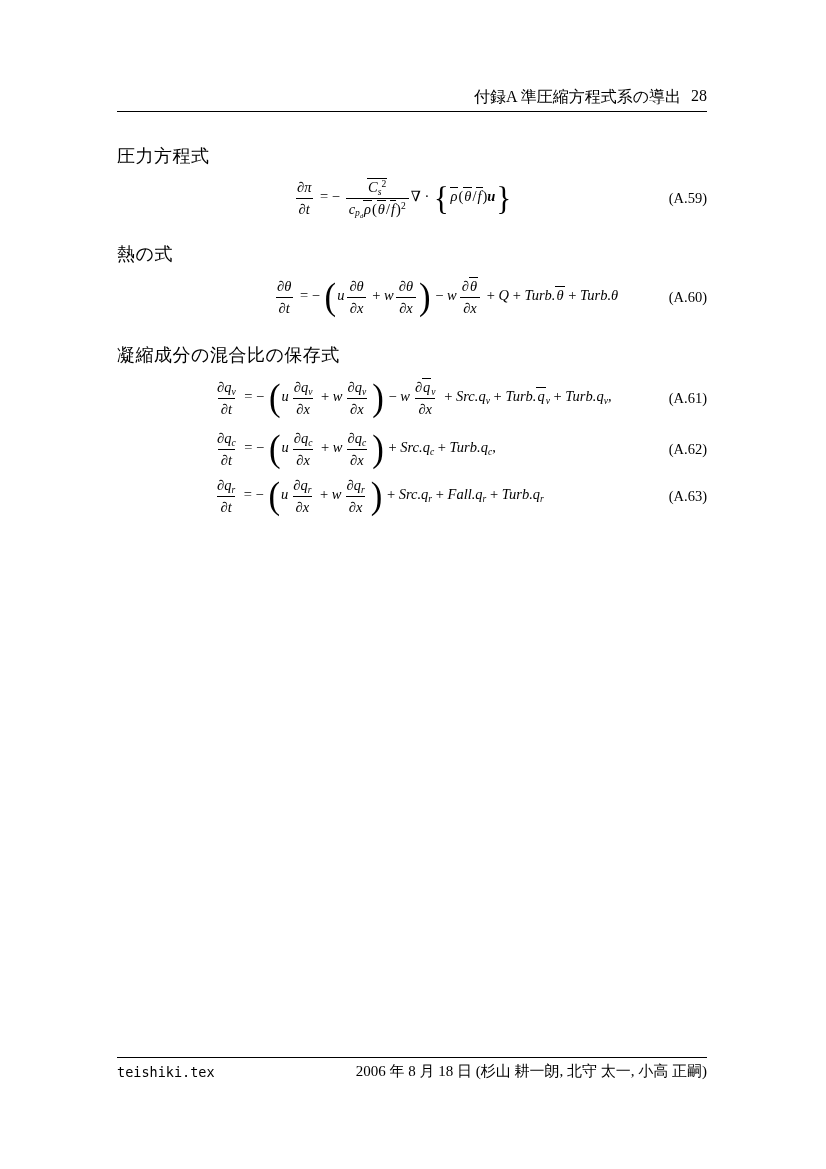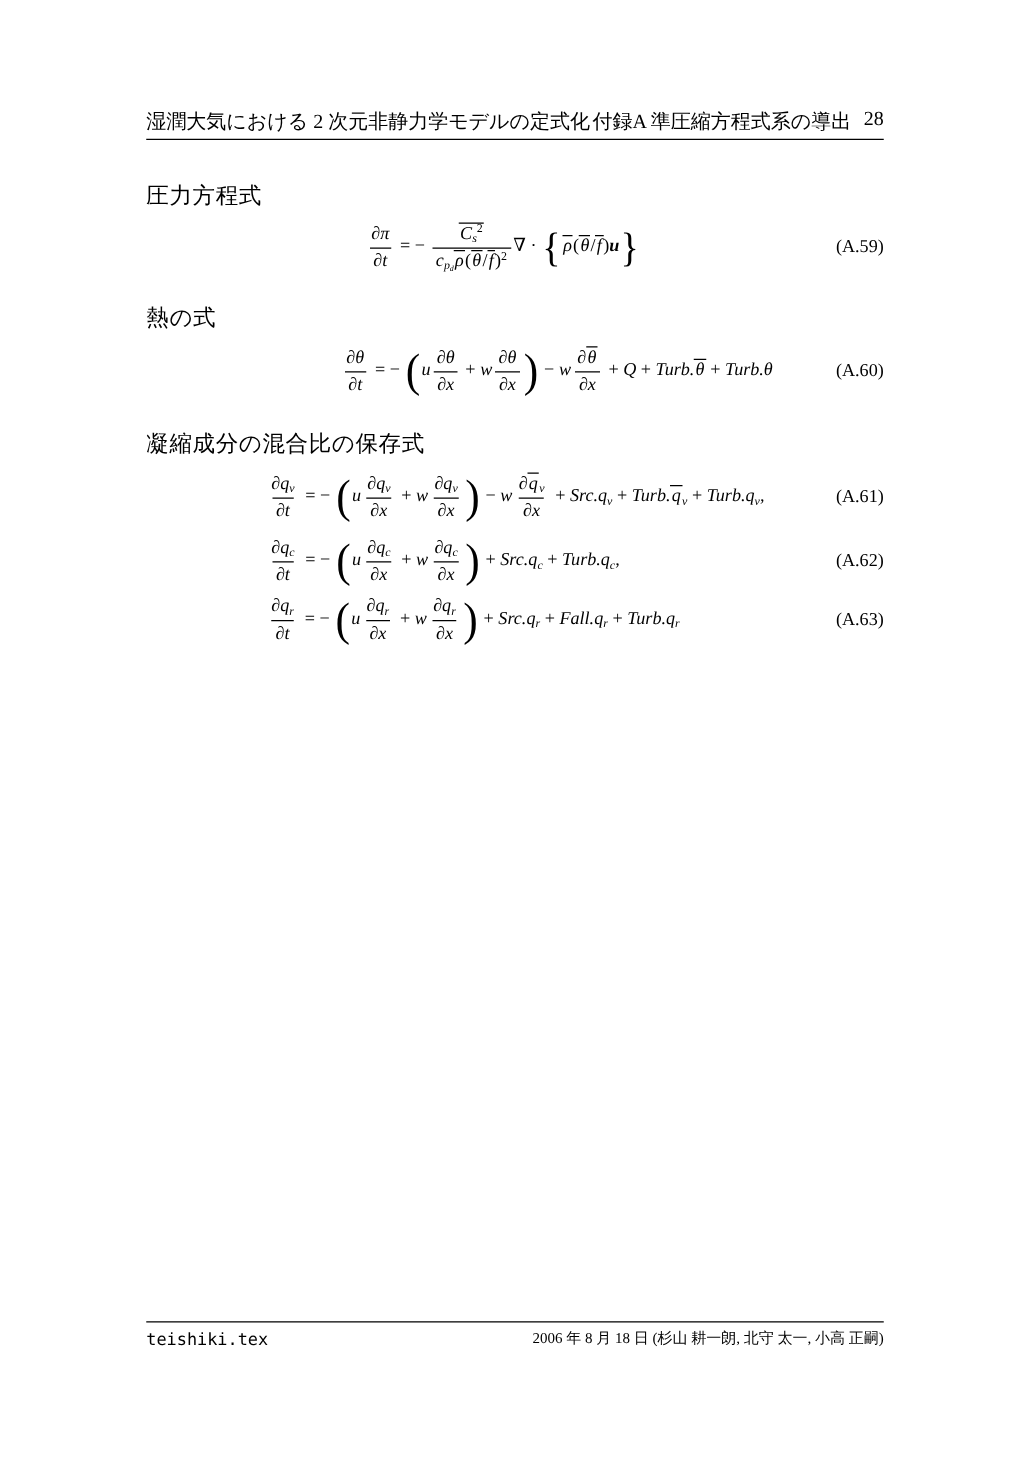--- a/index.html
+++ b/index.html
@@ -54,29 +54,28 @@
     line-height: 0; vertical-align: middle; transform: scaleY(1.08);
     margin: 0 1px; font-weight: normal;
   }
 
   
   .footer { position: absolute; left: 117px; right: 119px; top: 1062px; height: 20px; }
   .footer-left {
     position: absolute; left: 0; top: 2px;
     font-family: "DejaVu Sans Mono", "Liberation Mono", monospace; font-size: 13.5px;
   }
-  .footer-right { position: absolute; right: 0; top: 0; font-size: 12px; white-space: nowrap; }
+  .footer-right { position: absolute; right: 0; top: 0; font-size: 15px; white-space: nowrap; }
 </style>
 </head>
 <body>
 
 <div class="page">
 
   <div class="header">
-    <span class="header-left">湿潤大気における 2 次元非静力学モデルの定式化</span>
     <span class="header-right">
       <span>付録A 準圧縮方程式系の導出</span>
       <span>28</span>
     </span>
   </div>
   <div class="rule header-rule"></div>
 
   <div class="sec-heading" style="top:144px">圧力方程式</div>
   <div class="eq" style="top:166px;height:64px;padding-left:175px">
       <span class="eq-body"><span class="mfrac">

